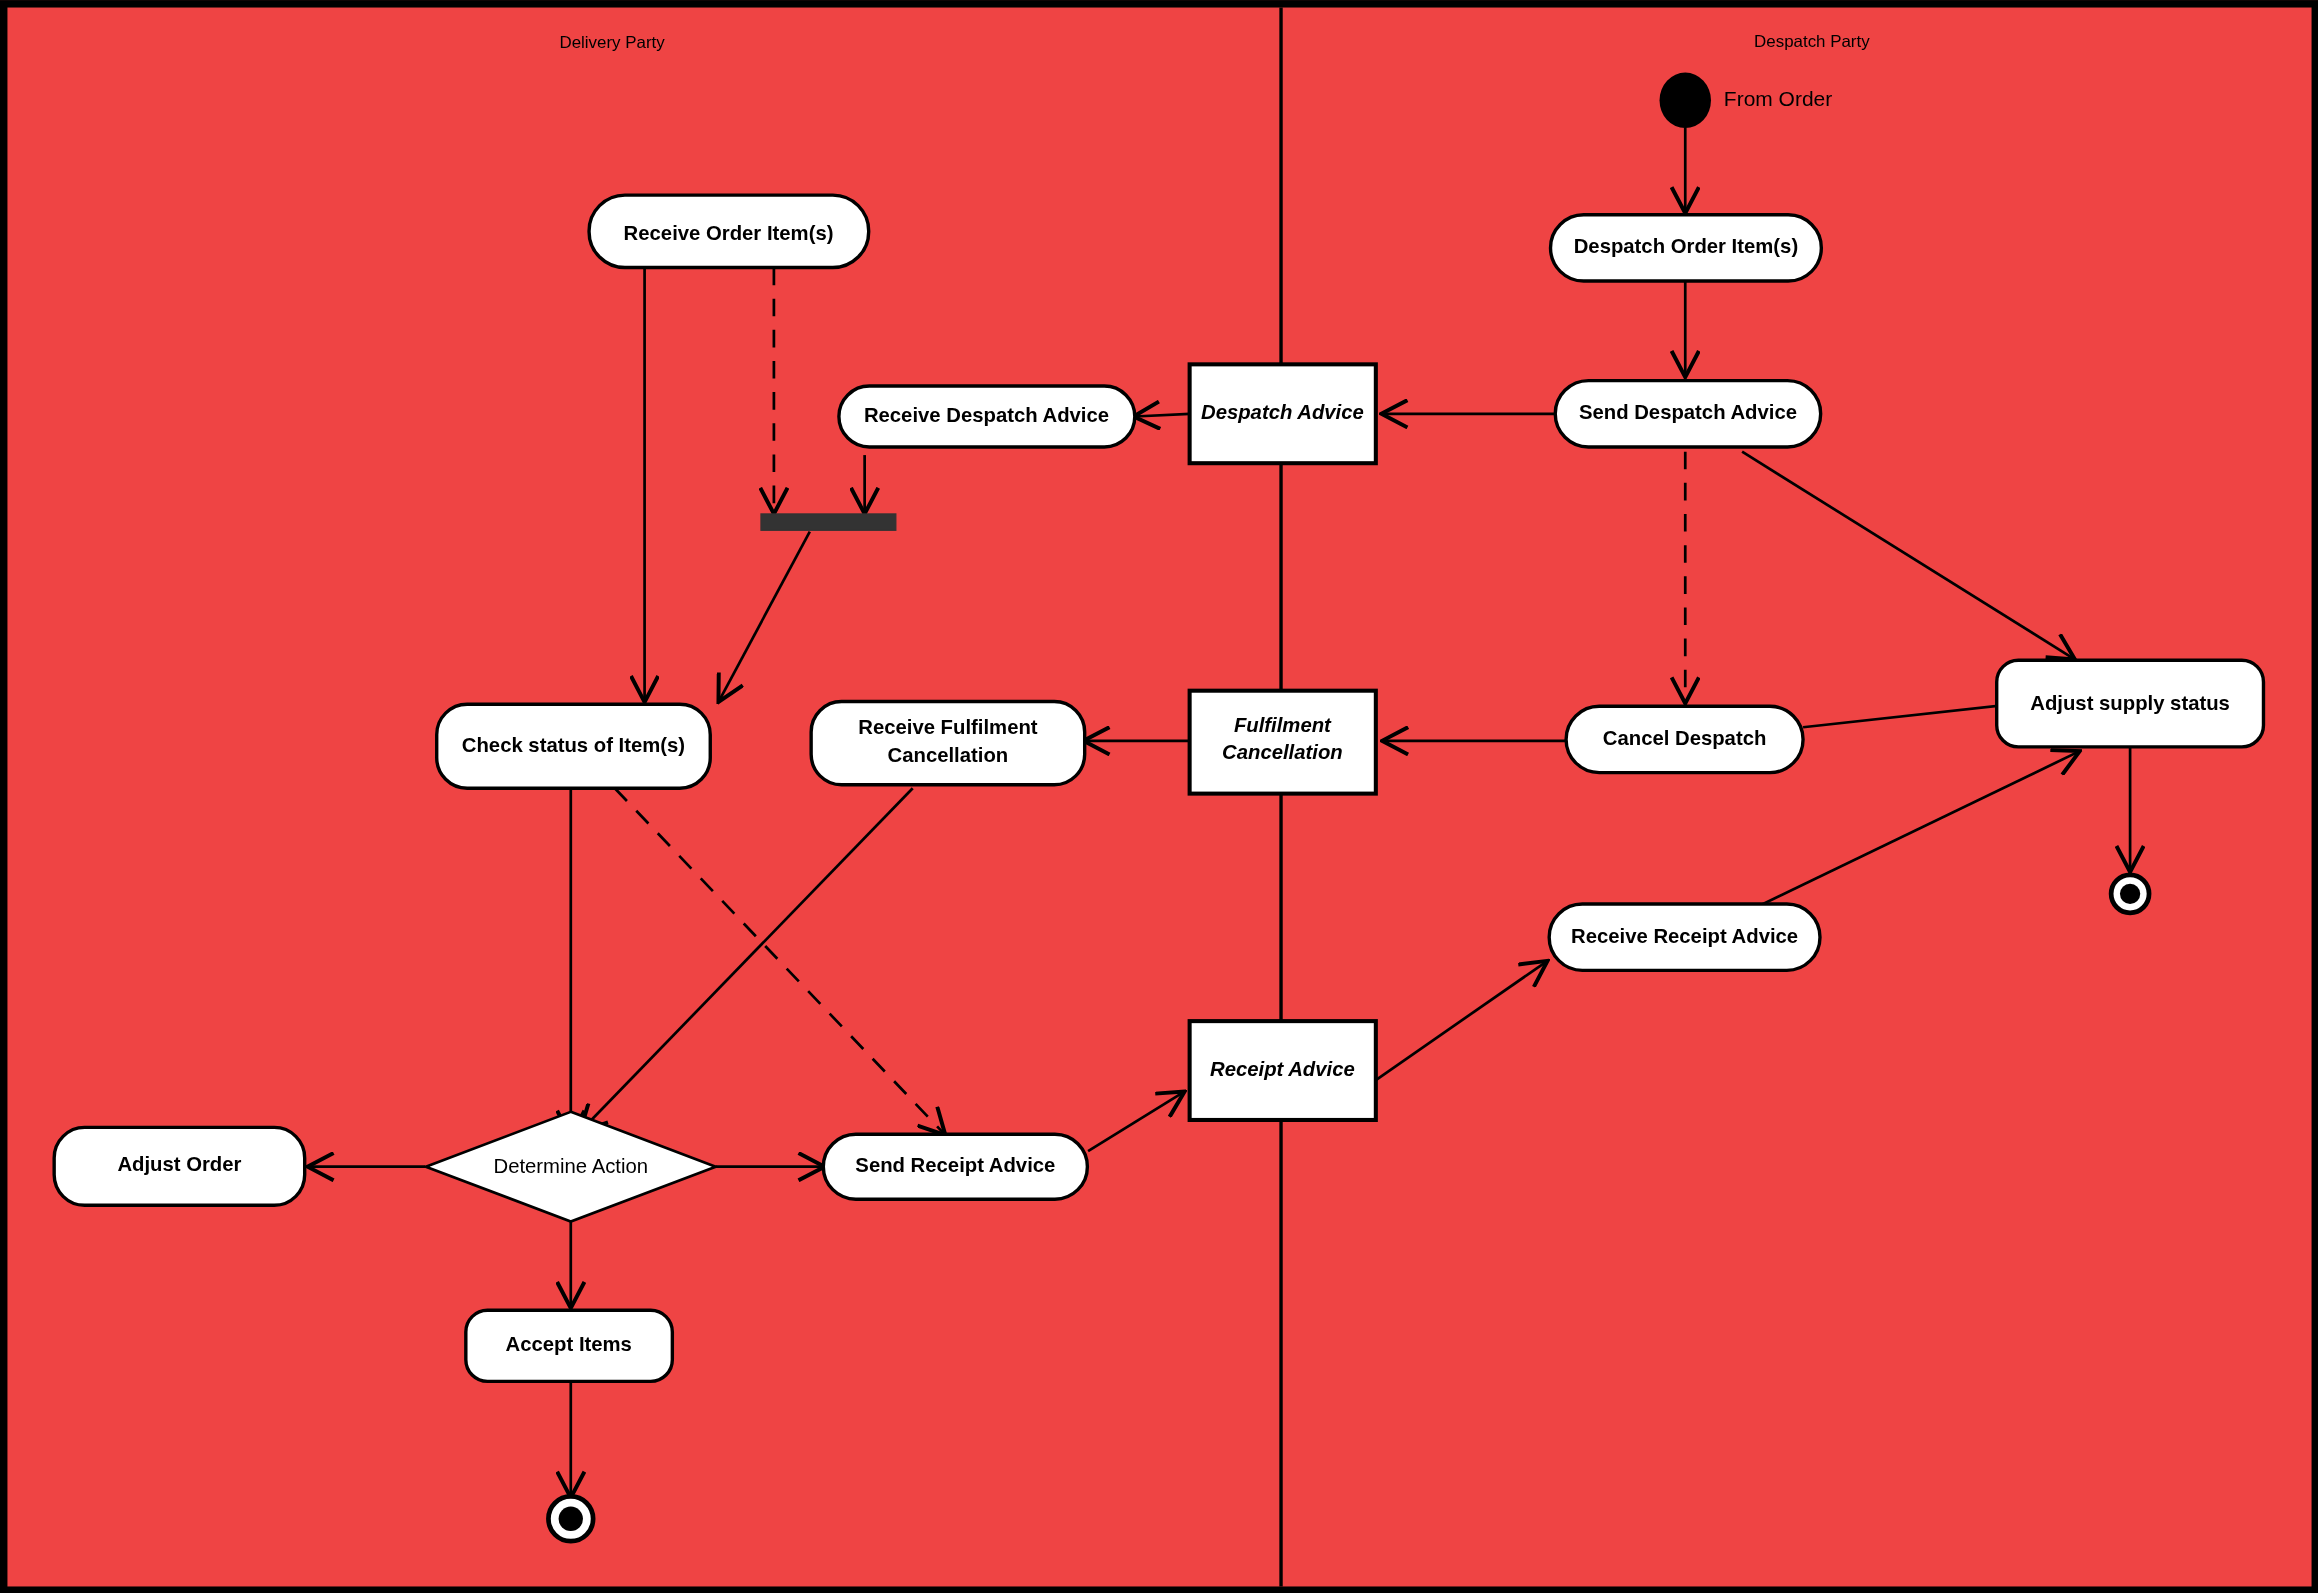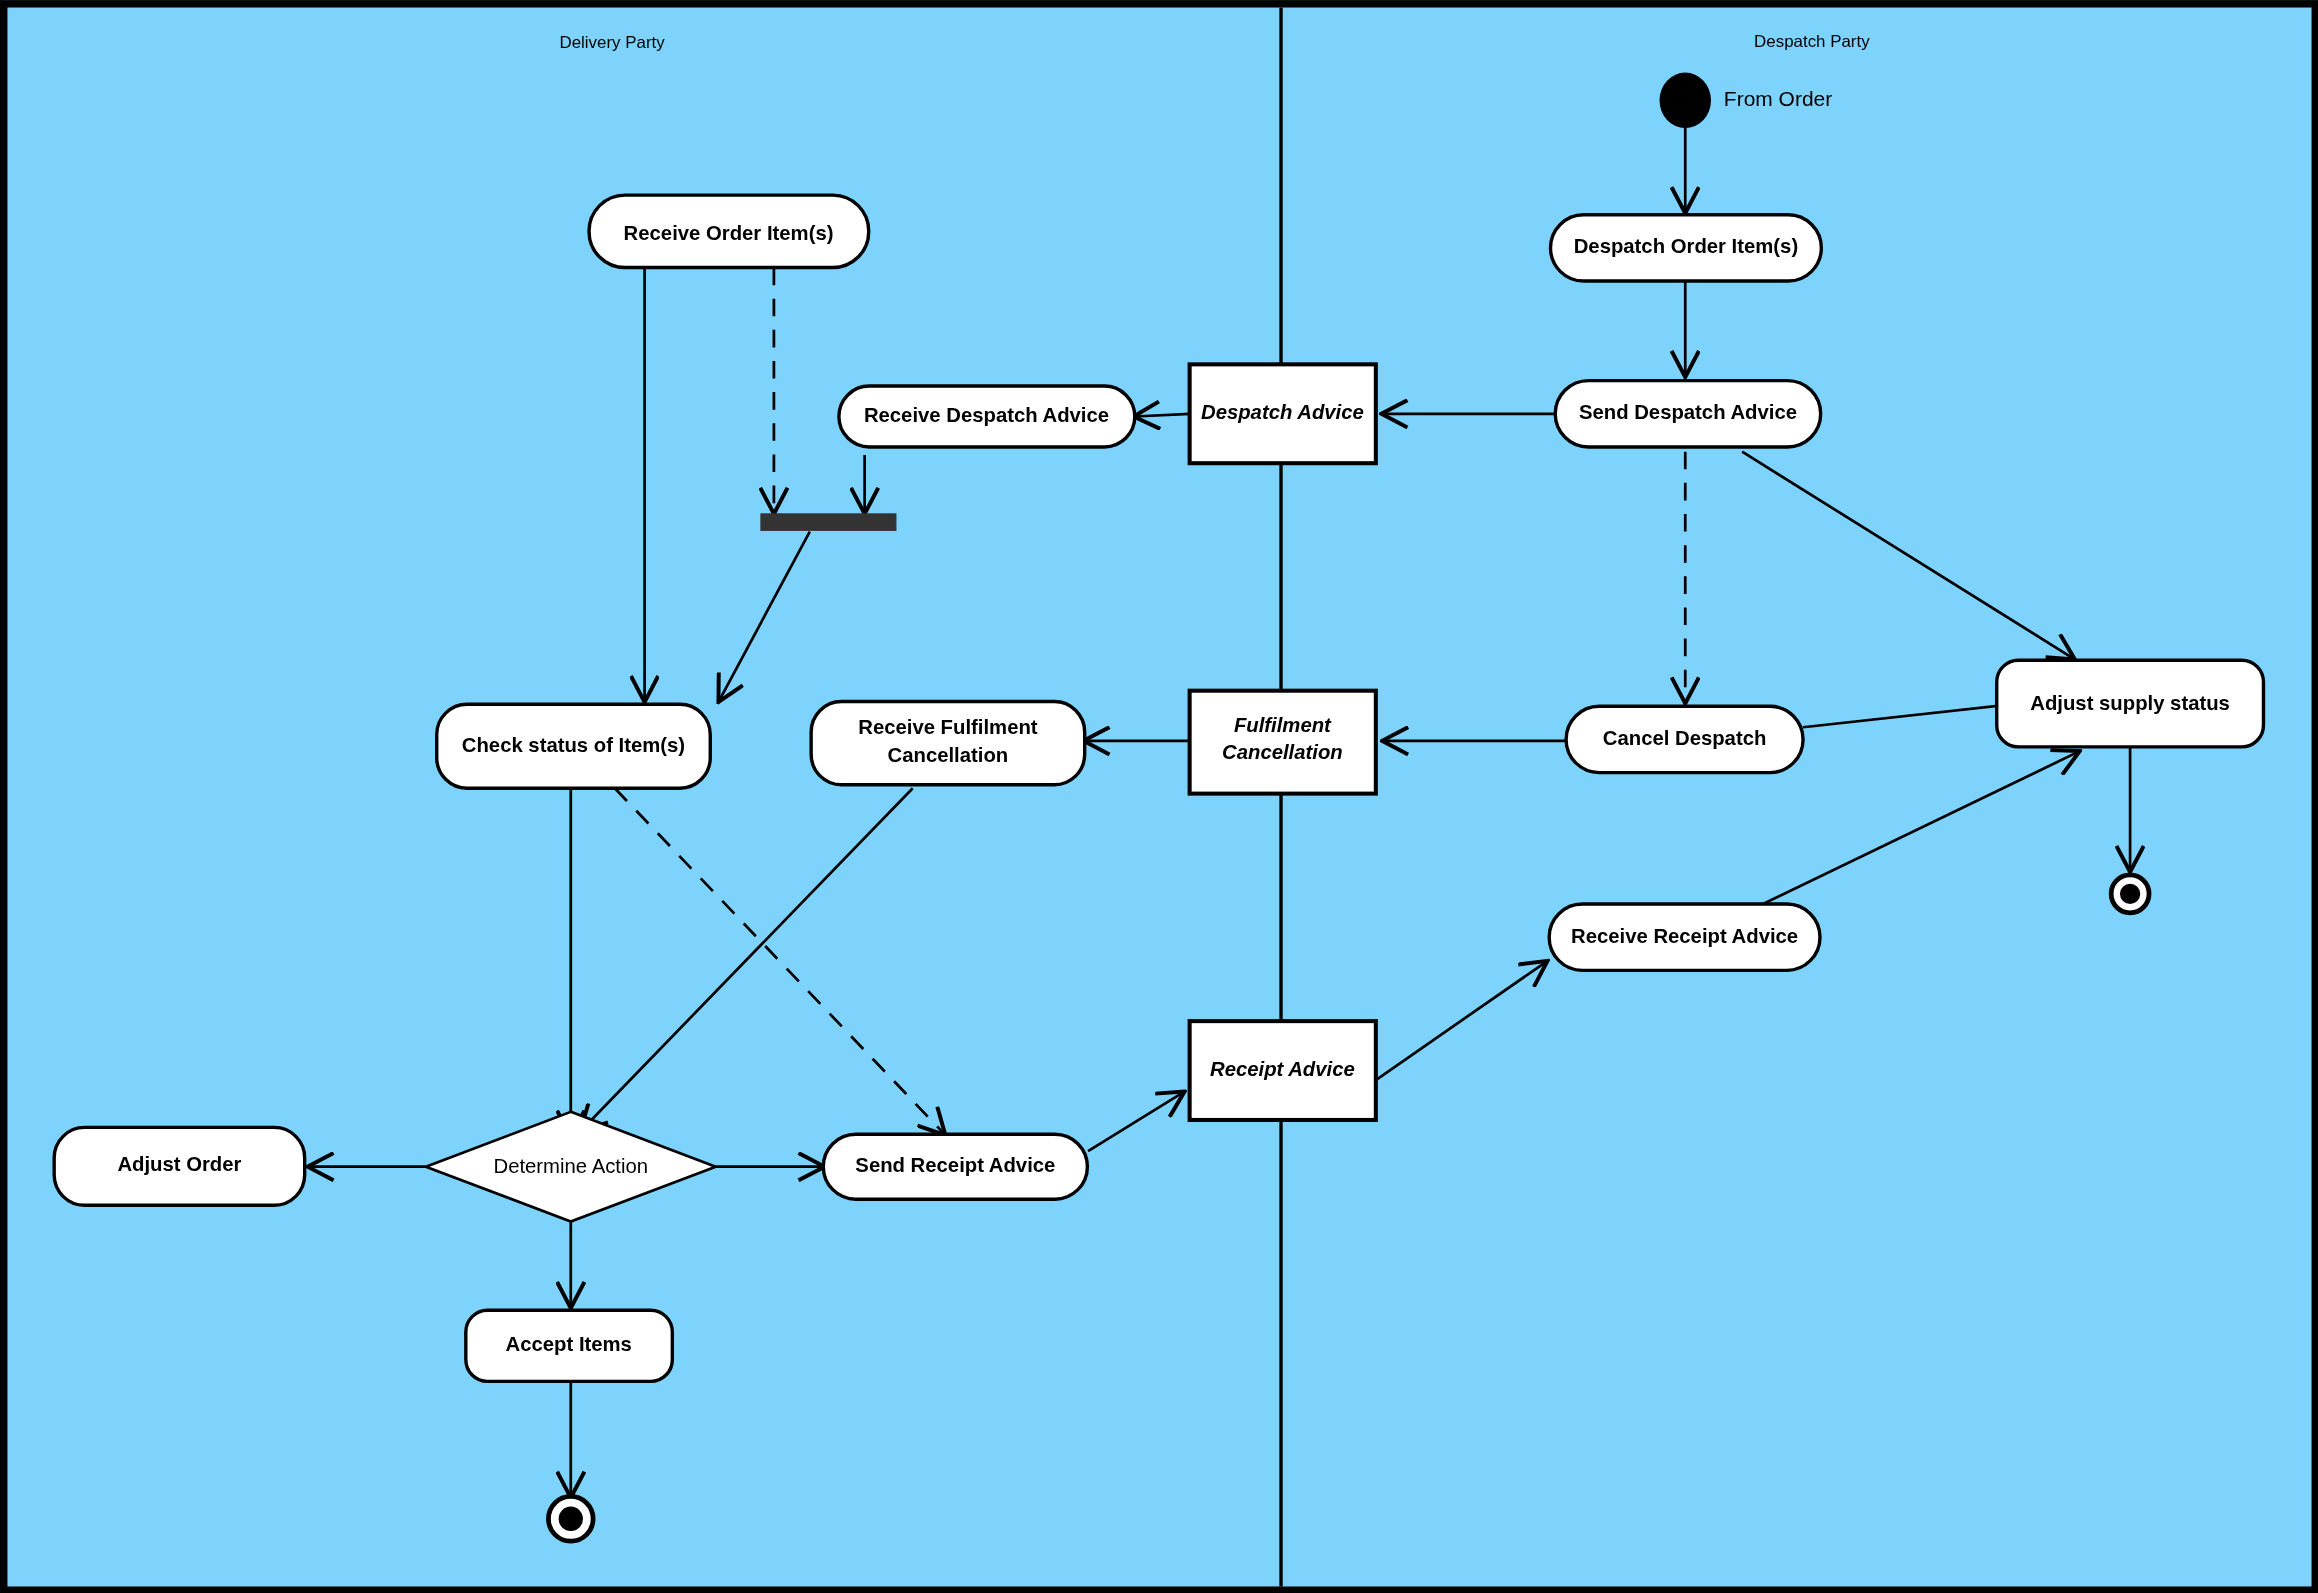--- a/index.html
+++ b/index.html
@@ -5,21 +5,21 @@
   html, body {
     margin: 0;
     padding: 0;
     background: #ffffff;
     font-family: "Liberation Sans", sans-serif;
   }
   #canvas {
     position: relative;
     width: 2319px;
     height: 1594px;
-    background: #7dd3fc;
+    background: #ef4444;
     overflow: hidden;
   }
   svg.diagram {
     position: absolute;
     top: 0; left: 0;
     width: 2319px;
     height: 1594px;
   }
   .node-label {
     font-family: "Liberation Sans", sans-serif;

